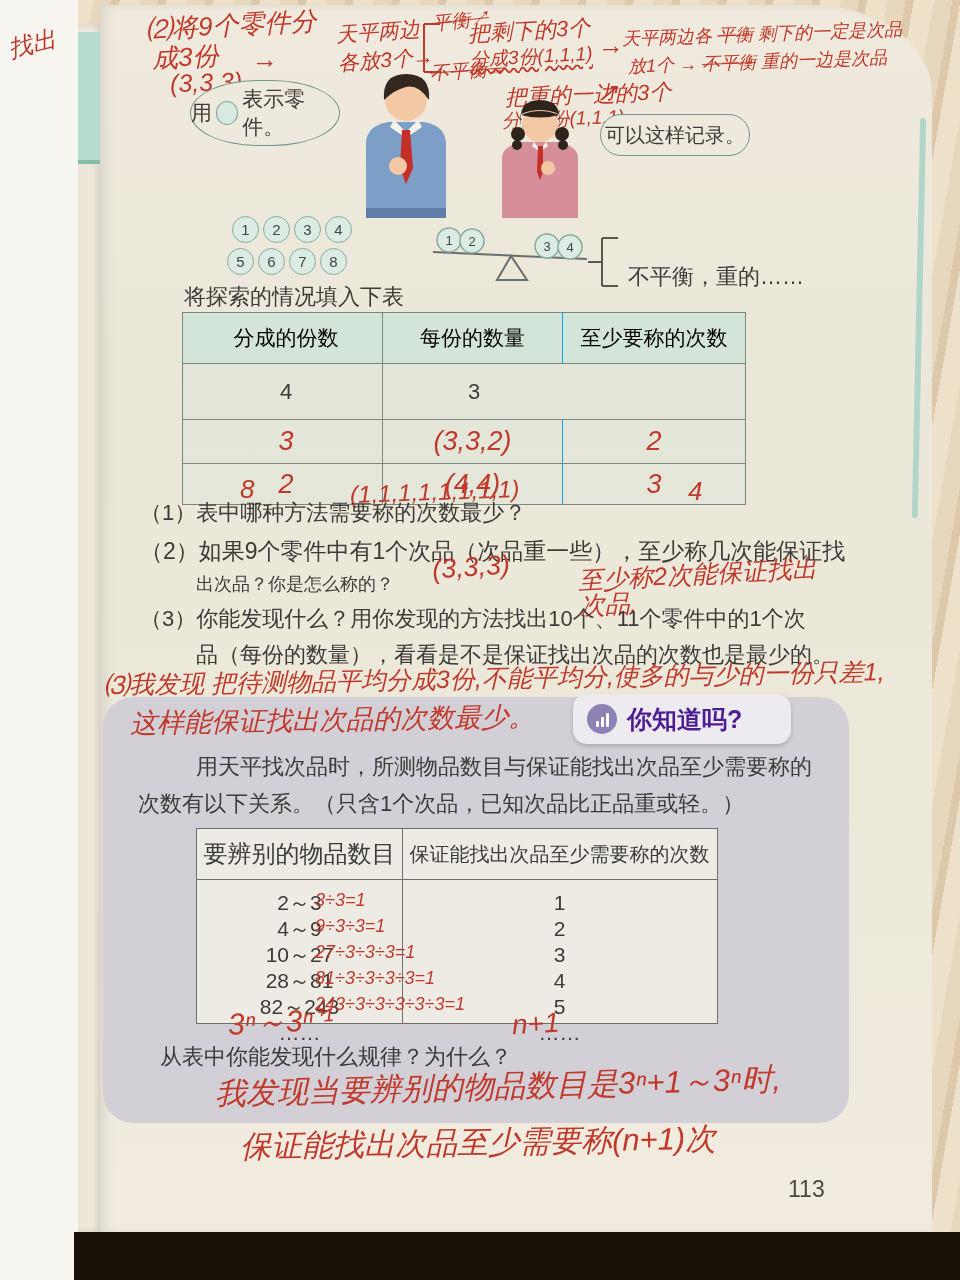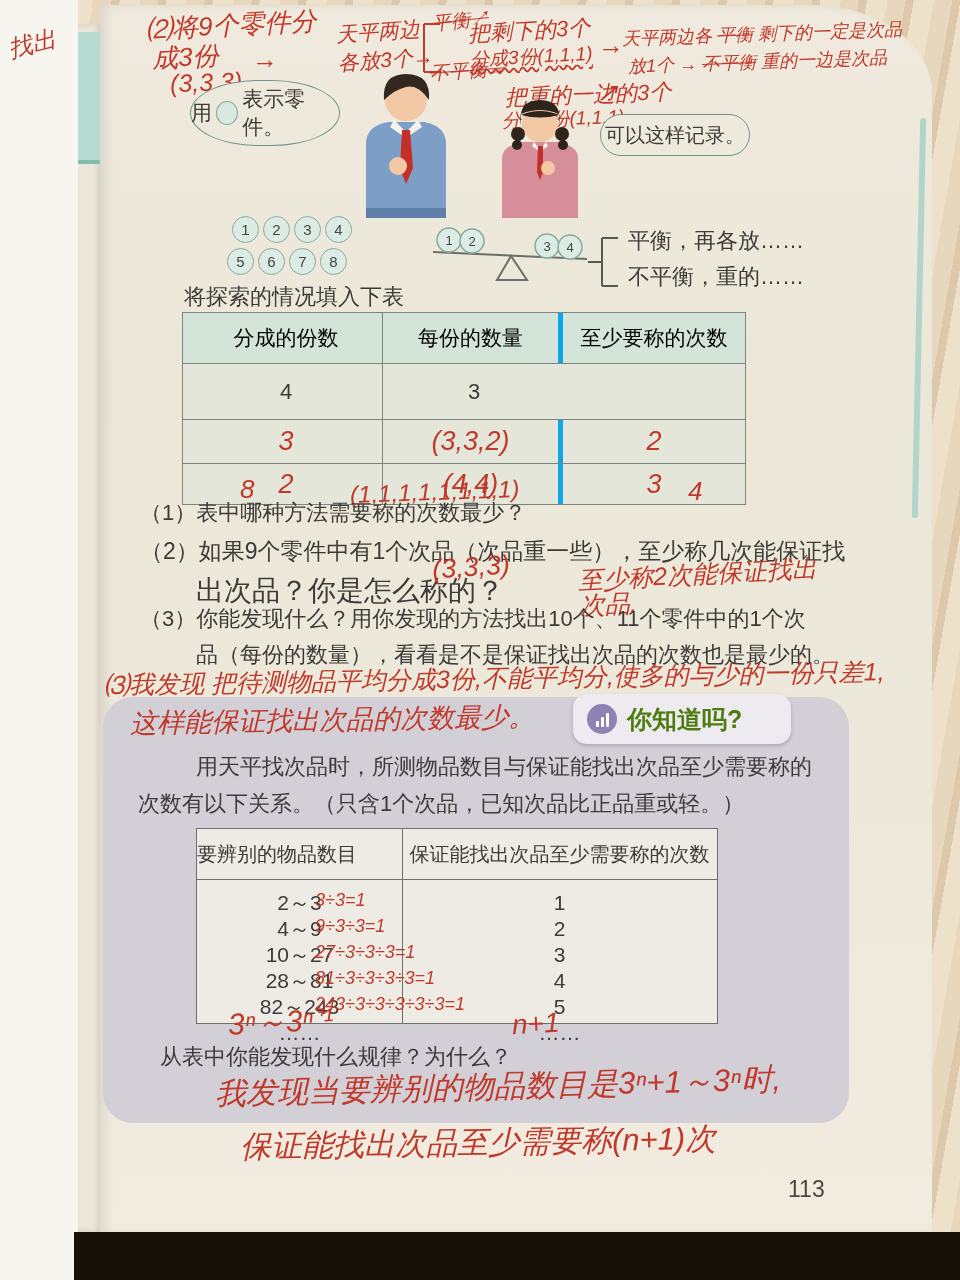--- a/index.html
+++ b/index.html
@@ -30,39 +30,39 @@
     justify-content:center;}
   .bubble{box-sizing:border-box;border:1.6px solid #6f948a;background:#eee9dd;color:#3d3b38;
     display:flex;align-items:center;justify-content:center;gap:4px;}
   .part-circle-inline{display:inline-block;width:22px;height:22px;border-radius:50%;
     background:#d9e8e1;border:1.5px solid #85ab9c;vertical-align:-5px;}
 
   .t1{left:182px;top:312px;width:562px;border:1.5px solid #7d867e;background:rgba(210,228,216,.30);}
   .t1row{display:flex;}
   .t1cell{box-sizing:border-box;display:flex;align-items:center;justify-content:center;}
   .t1c1{width:200px;border-right:1px solid #7d867e;padding-left:7px;}
-  .t1c2{width:180px;border-right:5px solid #0ea5e9;}
+  .t1c2{width:180px;border-right:1px solid #0ea5e9;}
   .t1c3{width:182px;}
   .t1head{height:50px;background:#d3e4d8;border-bottom:1px solid #7d867e;font-size:21px;}
   .t1r{border-bottom:1px solid #7d867e;}
   .t1r:last-child{border-bottom:none;}
 
   .panel{left:103px;top:697px;width:746px;height:426px;background:#d2cfd7;border-radius:30px;}
   .badge{left:573px;top:694px;width:218px;height:50px;background:#edebf0;border-radius:14px;
     box-shadow:0 2px 4px rgba(0,0,0,.18);display:flex;align-items:center;gap:10px;padding-left:14px;
     box-sizing:border-box;}
   .badge-icon{width:30px;height:30px;border-radius:50%;background:#8e81b4;display:flex;
     align-items:flex-end;justify-content:center;gap:2px;padding-bottom:7px;box-sizing:border-box;}
   .badge-icon span{display:block;width:3px;background:#fff;border-radius:1px;}
-  .badge-label{font-size:25px;font-weight:bold;color:#4d7c0f;}
+  .badge-label{font-size:25px;font-weight:bold;color:#4c1d95;}
 
   .t2{left:196px;top:828px;width:520px;height:194px;background:#edebe4;border:1.5px solid #6e6e6e;}
   .t2divider{position:absolute;left:205px;top:0;width:1px;height:100%;background:#6e6e6e;}
   .t2head{display:flex;height:50px;border-bottom:1px solid #6e6e6e;align-items:center;}
-  .t2h1{width:205px;font-size:20px;font-family:Liberation Mono, monospace;}
+  .t2h1{width:205px;text-align:center;font-size:24px;font-family:Liberation Mono, monospace;}
   .t2h2{width:315px;text-align:center;font-size:20px;}
   .t2row{position:relative;height:26px;display:flex;align-items:center;}
   .t2range{width:205px;text-align:center;font-size:21px;}
   .t2note{position:absolute;left:118px;top:0;font-size:18px;z-index:2;}
   .t2times{width:315px;text-align:center;font-size:21px;}
 
   svg text{font-family:"Liberation Sans",sans-serif;}
 </style>
 </head>
 <body>
@@ -167,21 +167,20 @@
       <circle cx="145" cy="25" r="12" fill="#dcebe3" stroke="#85ab9c" stroke-width="1.5"></circle>
       <text x="24" y="23" font-size="13" fill="#3f4a44" text-anchor="middle">1</text>
       <text x="47" y="24" font-size="13" fill="#3f4a44" text-anchor="middle">2</text>
       <text x="122" y="29" font-size="13" fill="#3f4a44" text-anchor="middle">3</text>
       <text x="145" y="30" font-size="13" fill="#3f4a44" text-anchor="middle">4</text>
     </svg>
 
     <svg class="abs" style="left:588px;top:230px;" width="40" height="64" viewBox="0 0 40 64">
       <path d="M0 32 H14 M14 8 V56 M14 8 H30 M14 56 H30" stroke="#55594f" stroke-width="2" fill="none"></path>
     </svg>
-    <div class="abs printed" style="left:628px;top:226px;font-size:22px;">平衡，再各放……</div>
     <div class="abs printed" style="left:628px;top:262px;font-size:22px;">不平衡，重的……</div>
 
     <div class="abs printed" style="left:184px;top:282px;font-size:22px;">将探索的情况填入下表</div>
 
     <div class="abs t1">
       <div class="t1row t1head">
         <div class="t1cell t1c1">分成的份数</div>
         <div class="t1cell t1c2">每份的数量</div>
         <div class="t1cell t1c3">至少要称的次数</div>
       </div>
@@ -200,21 +199,21 @@
         <div class="t1cell t1c3">3</div>
       </div>
     </div>
 
     <div class="abs hw" style="left:240px;top:474px;font-size:26px;">8</div>
     <div class="abs hw" style="left:350px;top:478px;font-size:24px;transform:rotate(-2deg);">(1,1,1,1,1,1,1,1)</div>
     <div class="abs hw" style="left:688px;top:476px;font-size:26px;">4</div>
 
     <div class="abs printed" style="left:140px;top:498px;font-size:22px;">（1）表中哪种方法需要称的次数最少？</div>
     <div class="abs printed" style="left:140px;top:536px;font-size:23px;">（2）如果9个零件中有1个次品（次品重一些），至少称几次能保证找</div>
-    <div class="abs printed" style="left:196px;top:572px;font-size:28px;">出次品？你是怎么称的？</div>
+    <div class="abs printed" style="left:196px;top:572px;font-size:18px;">出次品？你是怎么称的？</div>
     <div class="abs hw" style="left:432px;top:552px;font-size:27px;transform:rotate(-4deg);">(3,3,3)</div>
     <div class="abs hw" style="left:578px;top:558px;font-size:25px;transform:rotate(-3deg);">至少称2次能保证找出</div>
     <div class="abs hw" style="left:580px;top:588px;font-size:25px;transform:rotate(-2deg);">次品.</div>
     <div class="abs printed" style="left:140px;top:604px;font-size:22px;">（3）你能发现什么？用你发现的方法找出10个、11个零件中的1个次</div>
     <div class="abs printed" style="left:196px;top:640px;font-size:22px;">品（每份的数量），看看是不是保证找出次品的次数也是最少的。</div>
 
     <div class="abs panel"></div>
     <div class="abs badge">
       <span class="badge-icon">
         <span style="height:6px;"></span>

